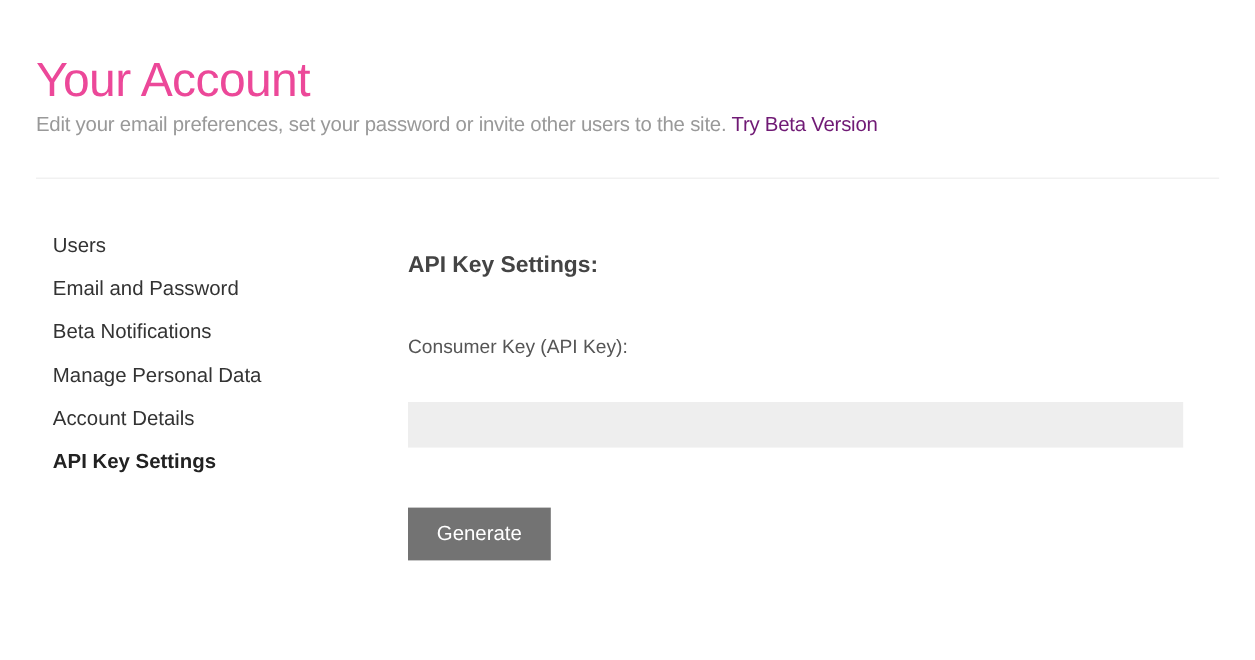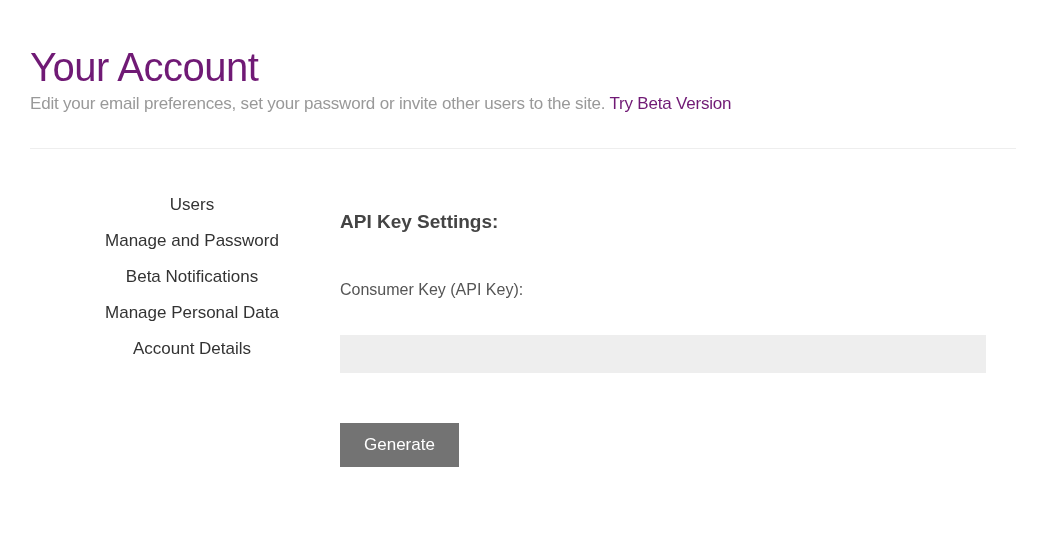--- a/index.html
+++ b/index.html
@@ -13,21 +13,21 @@
       width: 1046px;
       height: 550px;
       padding: 0;
     }
     .container {
       padding: 45px 30px 0 30px;
     }
     .page-title {
       font-size: 40px;
       font-weight: 300;
-      color: #701a75;
+      color: #ec4899;
       letter-spacing: -0.5px;
       margin-bottom: 4px;
     }
     .subtitle {
       font-size: 17px;
       color: #999999;
       font-weight: 300;
       letter-spacing: -0.2px;
       margin-bottom: 34px;
     }
@@ -40,21 +40,20 @@
       border-top: 1px solid #eeeeee;
       margin: 0 0 38px 0;
     }
     .content {
       display: flex;
     }
     .sidebar {
       width: 310px;
       flex-shrink: 0;
       padding-left: 14px;
-      text-align: center;
     }
     .sidebar-item {
       font-size: 17px;
       color: #333333;
       padding: 8px 0;
       cursor: pointer;
       font-weight: 400;
     }
     .sidebar-item.active {
       font-weight: 700;
@@ -104,24 +103,25 @@
 
 <div class="container">
   <h1 class="page-title">Your Account</h1>
   <p class="subtitle">
     <span>Edit your email preferences, set your password or invite other users to the site. </span><a class="beta-link">Try Beta Version</a>
   </p>
   <hr class="divider">
   <div class="content">
     <nav class="sidebar">
       <div class="sidebar-item">Users</div>
-      <div class="sidebar-item">Manage and Password</div>
+      <div class="sidebar-item">Email and Password</div>
       <div class="sidebar-item">Beta Notifications</div>
       <div class="sidebar-item">Manage Personal Data</div>
       <div class="sidebar-item">Account Details</div>
+      <div class="sidebar-item active">API Key Settings</div>
     </nav>
     <div class="main">
       <h2 class="section-title">API Key Settings:</h2>
       <label class="field-label">Consumer Key (API Key):</label>
       <input type="text" class="input-field" value="" style="">
       <button class="generate-button">Generate</button>
     </div>
   </div>
 </div>
 

